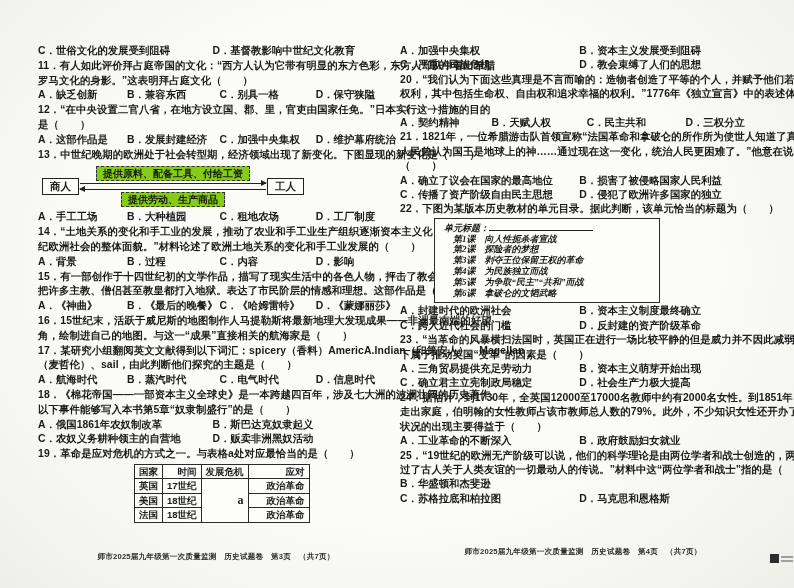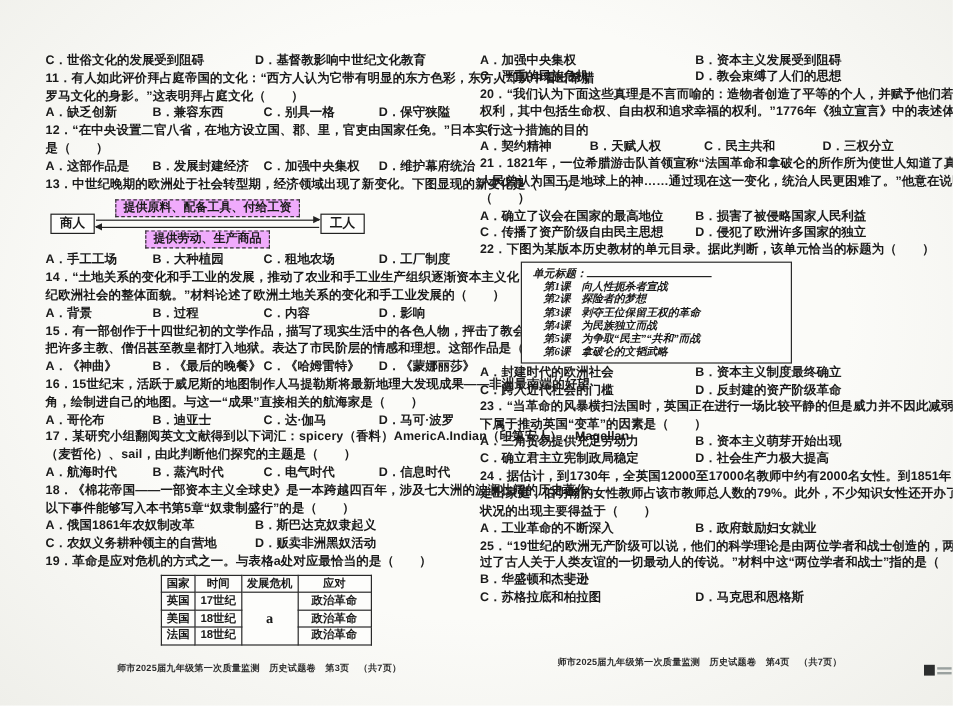--- a/index.html
+++ b/index.html
@@ -14,31 +14,31 @@
   .col-right{left:400px;width:366px;line-height:14.4px;}
   .tline{font-size:10.4px;font-weight:600;letter-spacing:0.1px;white-space:nowrap;}
   .opts{display:grid;font-size:10.4px;font-weight:600;}
   .opts.cols4{grid-template-columns:25% 26% 27% 22%;}
   .opts.cols2{grid-template-columns:49% 51%;}
   .opt{white-space:nowrap;}
   
   .diagram{display:flex;align-items:center;width:262px;margin:4px 0 3px 4px;}
   .solidbox{border:1.6px solid #222;padding:0px 7px;font-size:10.5px;font-weight:700;line-height:15px;background:#fdfdfb;}
   .dmid{flex:1;display:flex;flex-direction:column;margin:0 1px;}
-  .dashbox{align-self:center;border:1.2px dashed #333;padding:0 6px;font-size:10px;font-weight:700;line-height:13px;white-space:nowrap;background:#f0abfc;}
+  .dashbox{align-self:center;border:1.2px dashed #333;padding:0 6px;font-size:10px;font-weight:700;line-height:13px;white-space:nowrap;background:#84cc16;}
   .arrow{position:relative;height:0;border-top:1.4px solid #222;width:100%;}
   .arrow-right{margin-top:2px;}
   .arrow-left{margin-top:5px;margin-bottom:2px;}
   .arrow-right::after{content:'';position:absolute;right:-1px;top:-4px;width:0;height:0;
     border-left:6px solid #222;border-top:3.5px solid transparent;border-bottom:3.5px solid transparent;}
   .arrow-left::before{content:'';position:absolute;left:-1px;top:-4px;width:0;height:0;
     border-right:6px solid #222;border-top:3.5px solid transparent;border-bottom:3.5px solid transparent;}
   
   .qtable{border-collapse:collapse;margin:2px 0 0 96px;background:#fdfdfb;}
-  .qtable th,.qtable td{border:1.3px solid #2a2a2a;font-size:9.5px;padding:0 4px;text-align:center;line-height:13.5px;white-space:nowrap;}
+  .qtable th,.qtable td{border:1.3px solid #2a2a2a;font-size:9.5px;padding:0 4px;text-align:right;line-height:13.5px;white-space:nowrap;}
   .qtable th{font-weight:700;}
   .qtable td{font-weight:600;}
   .qtable .acell{font-family:"Liberation Serif","DejaVu Serif",serif;font-size:12px;font-weight:700;}
   .qtable .resp{min-width:52px;}
   
   .unitbox{margin:1px 0 1px 34px;width:206px;border:1.5px solid #2b2b2b;padding:3px 9px 4px;background:#fdfdfb;
     font-family:"Liberation Serif","DejaVu Serif",serif;font-style:italic;font-weight:700;font-size:9px;line-height:10.8px;}
   .unit-title-row{white-space:nowrap;}
   .unit-blank{display:inline-block;width:104px;height:8px;border-bottom:1px solid #222;}
   .lesson{padding-left:9px;white-space:nowrap;}
@@ -104,26 +104,20 @@
     <div class="tline">15．有一部创作于十四世纪初的文学作品，描写了现实生活中的各色人物，抨击了教会的贪婪腐化，</div>
     <div class="tline">把许多主教、僧侣甚至教皇都打入地狱。表达了市民阶层的情感和理想。这部作品是（　　）</div>
     <div class="opts cols4">
       <div class="opt">A．《神曲》</div>
       <div class="opt">B．《最后的晚餐》</div>
       <div class="opt">C．《哈姆雷特》</div>
       <div class="opt">D．《蒙娜丽莎》</div>
     </div>
     <div class="tline">16．15世纪末，活跃于威尼斯的地图制作人马提勒斯将最新地理大发现成果——非洲最南端的好望</div>
     <div class="tline">角，绘制进自己的地图。与这一“成果”直接相关的航海家是（　　）</div>
-    <div class="opts cols4">
-      <div class="opt">A．哥伦布</div>
-      <div class="opt">B．迪亚士</div>
-      <div class="opt">C．达·伽马</div>
-      <div class="opt">D．马可·波罗</div>
-    </div>
     <div class="tline">17．某研究小组翻阅英文文献得到以下词汇：spicery（香料）AmericA.Indian（印第安人）、Magellan</div>
     <div class="tline">（麦哲伦）、sail，由此判断他们探究的主题是（　　）</div>
     <div class="opts cols4">
       <div class="opt">A．航海时代</div>
       <div class="opt">B．蒸汽时代</div>
       <div class="opt">C．电气时代</div>
       <div class="opt">D．信息时代</div>
     </div>
     <div class="tline">18．《棉花帝国——一部资本主义全球史》是一本跨越四百年，涉及七大洲的波澜壮阔的历史著作。</div>
     <div class="tline">以下事件能够写入本书第5章“奴隶制盛行”的是（　　）</div>

